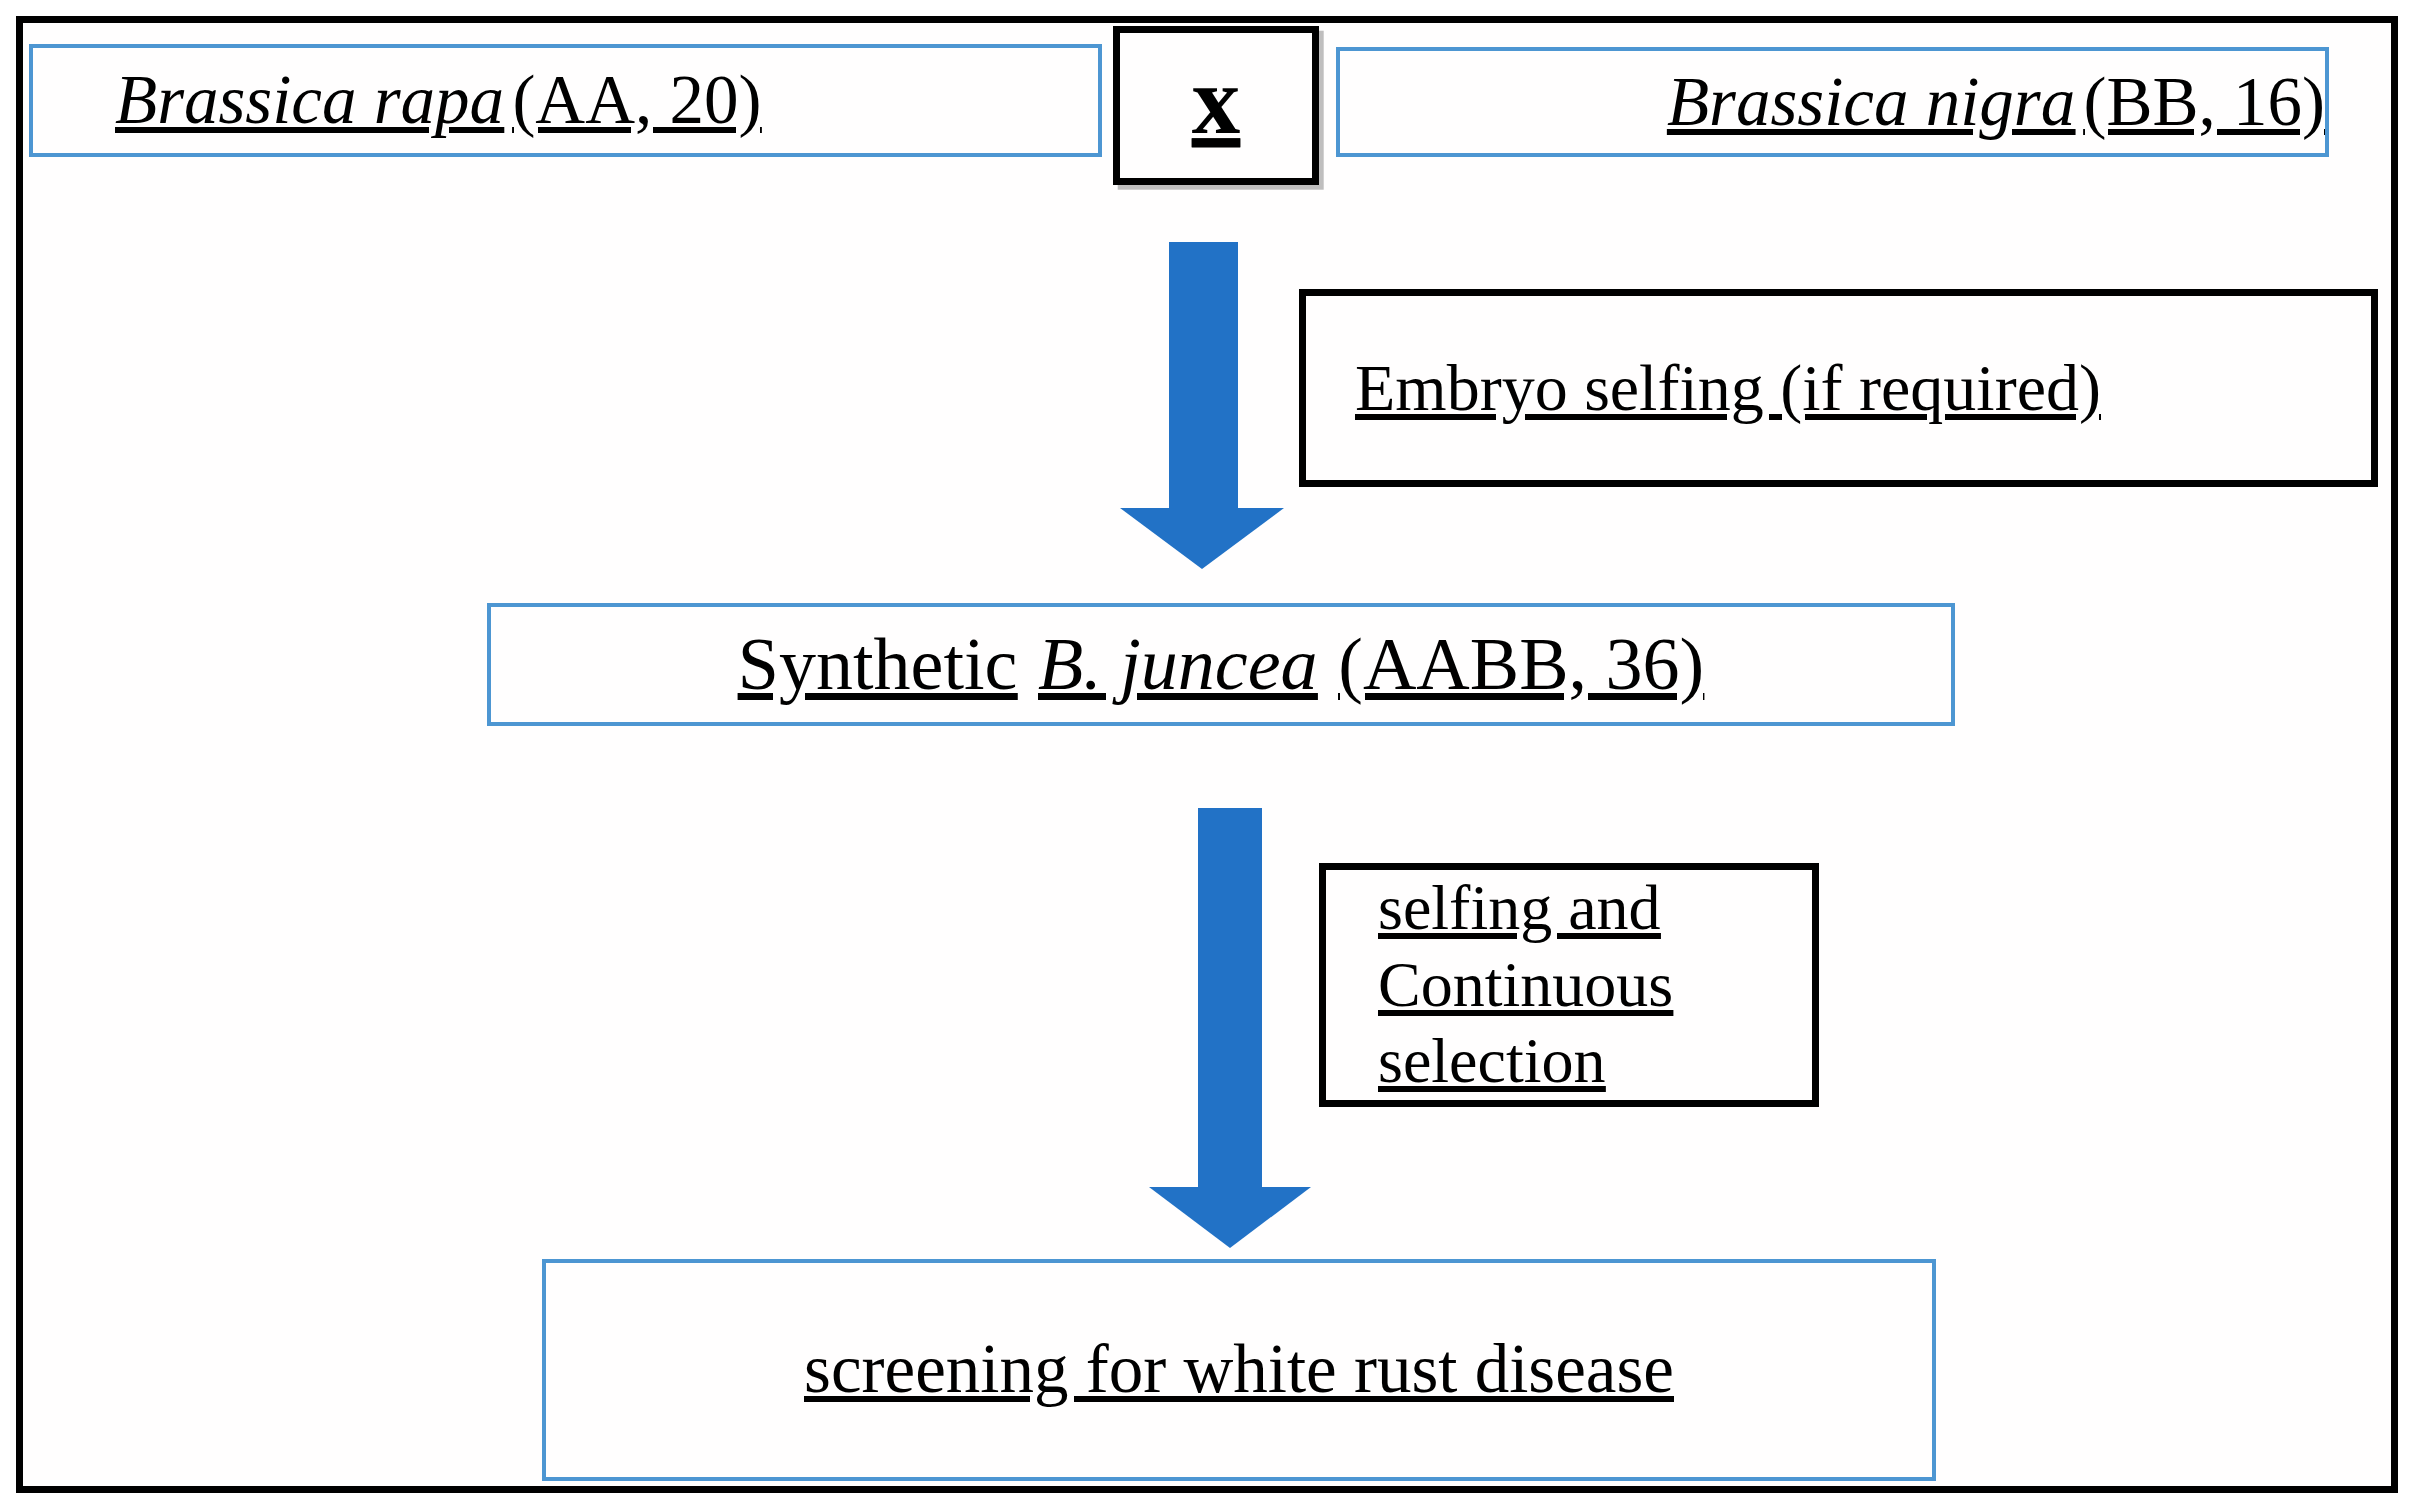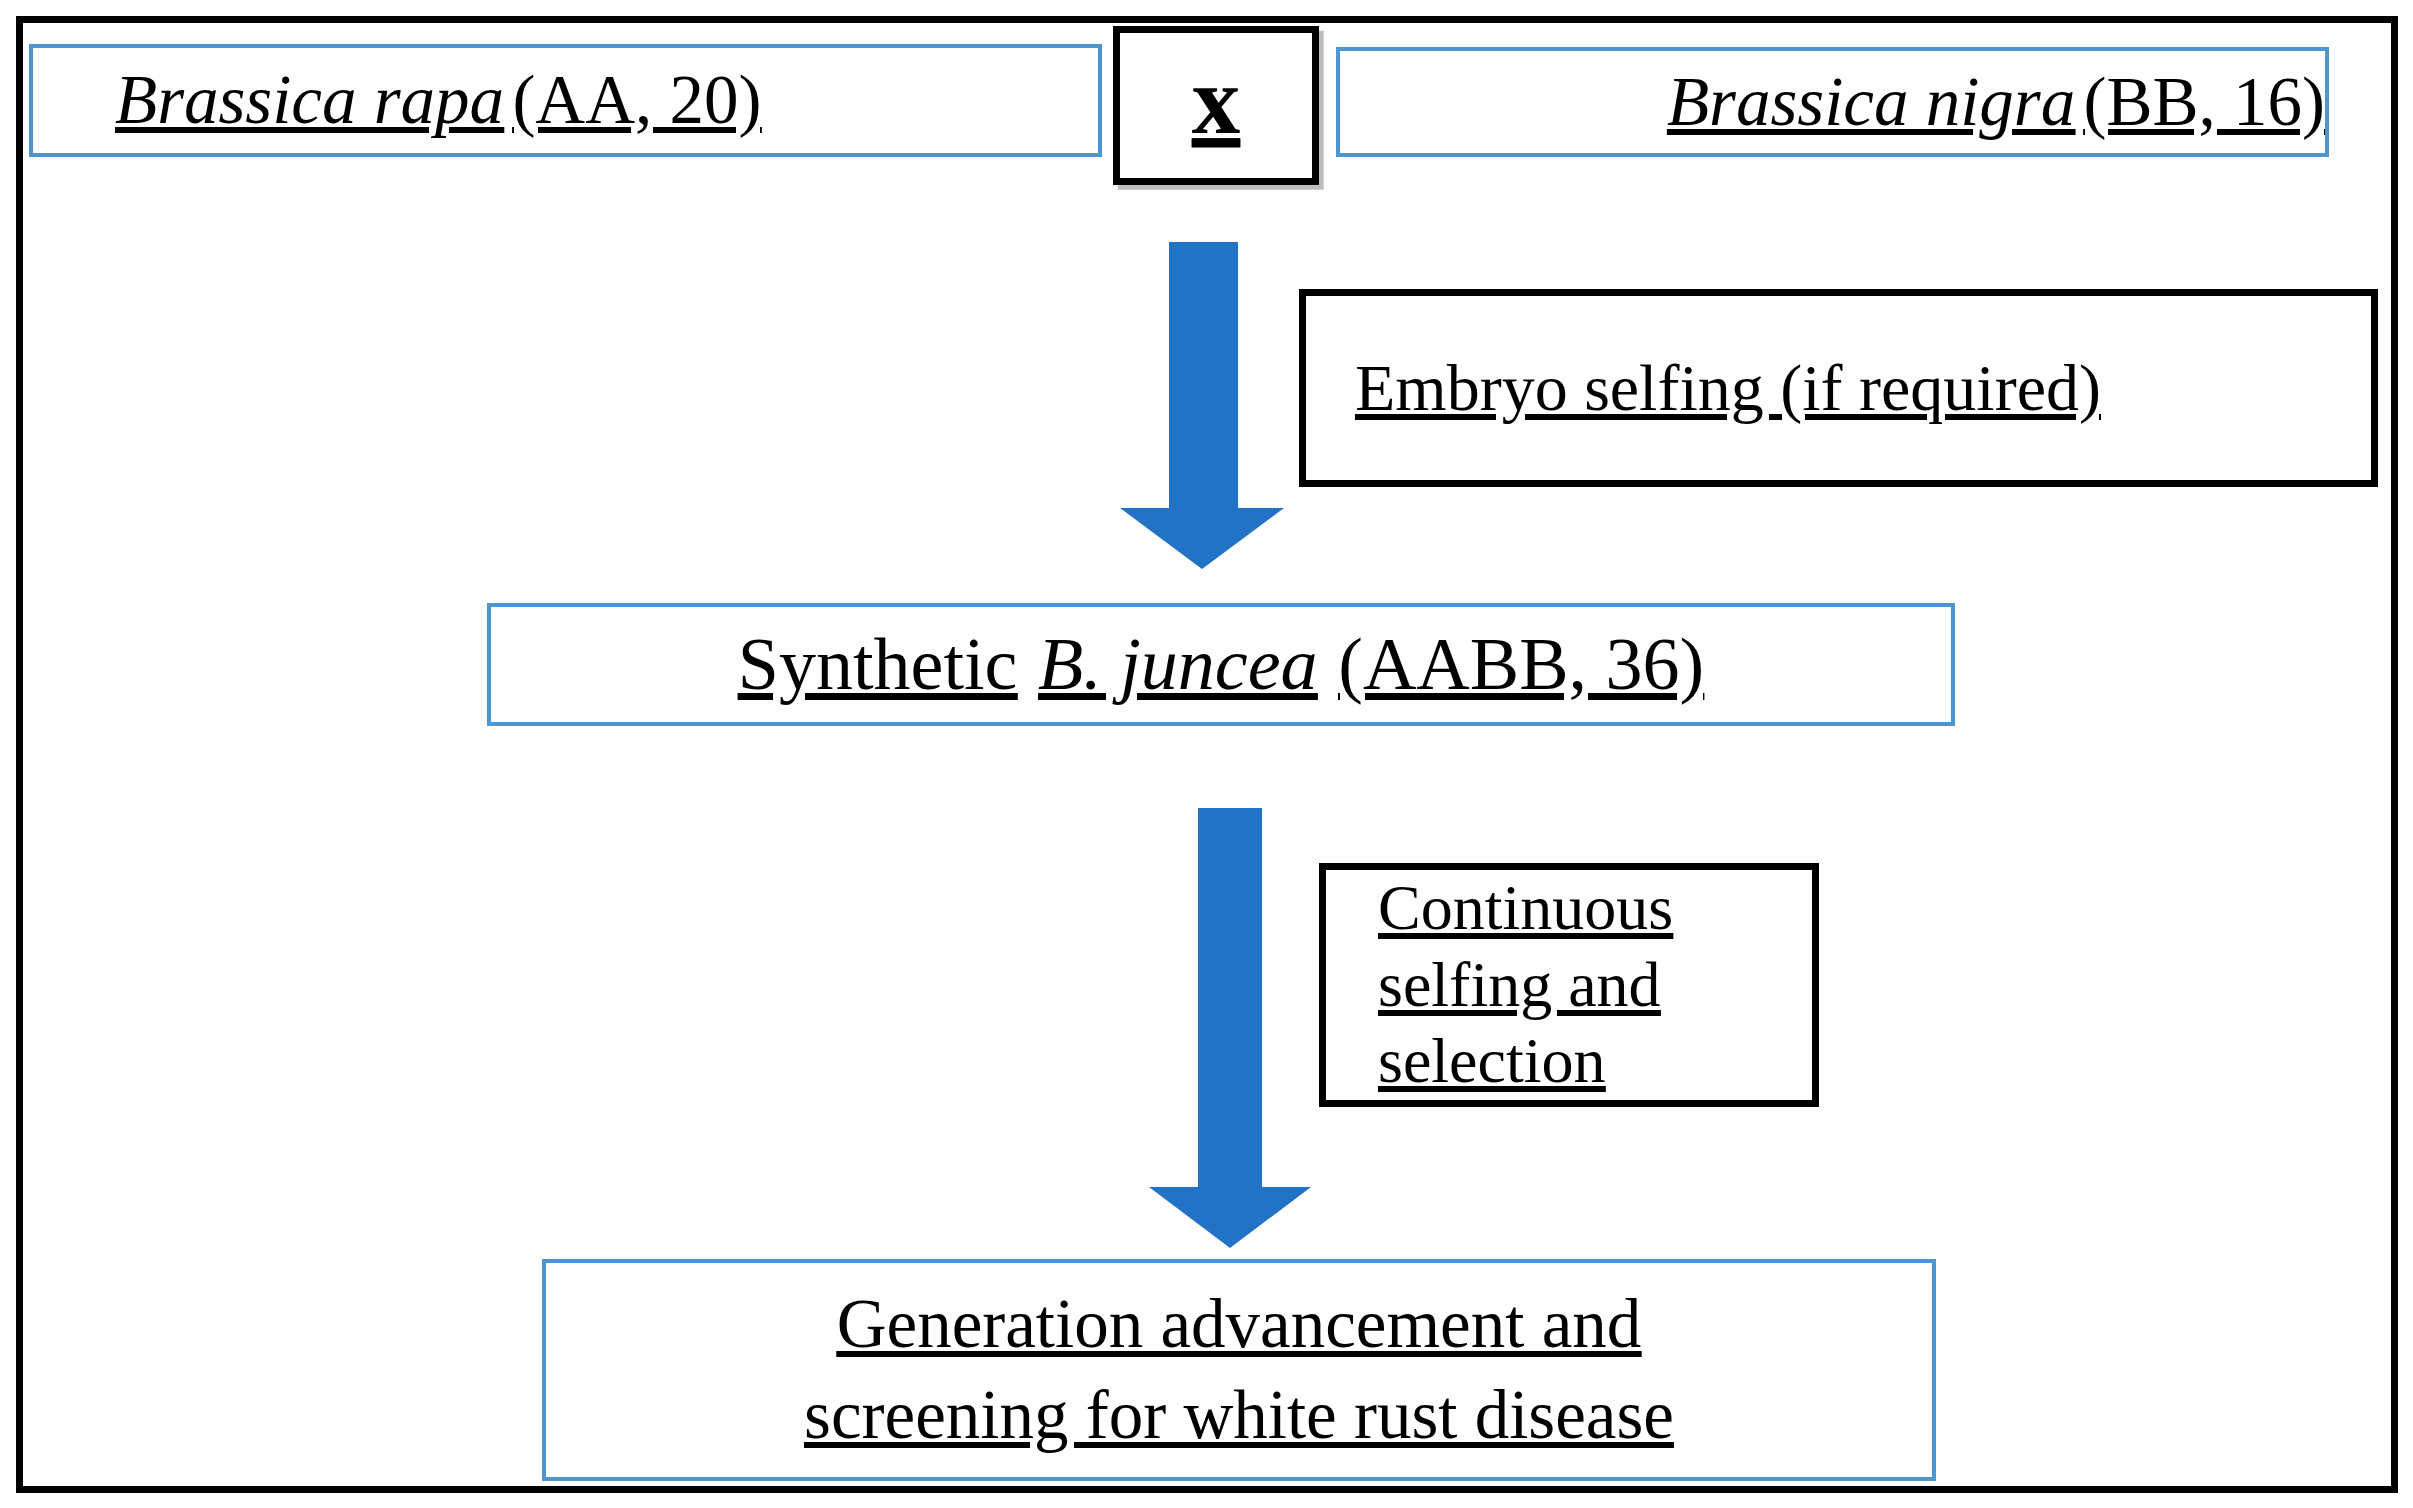--- a/index.html
+++ b/index.html
@@ -114,25 +114,24 @@
   </span>
 </div>
 
 <div class="arrow arrow2">
   <div class="shaft"></div>
   <div class="head"></div>
 </div>
 
 <div class="node black-box step2">
   <span class="lines">
+    <span style="display:block">selfing and</span>
     <span style="display:block">Continuous</span>
-    <span style="display:block">selfing and</span>
     <span style="display:block">selection</span>
   </span>
 </div>
 
 <div class="node blue-box result">
   <span class="lines">
-    <span style="display:block">Generation advancement and</span>
     <span style="display:block">screening for white rust disease</span>
   </span>
 </div>
 
 
 </body></html>

